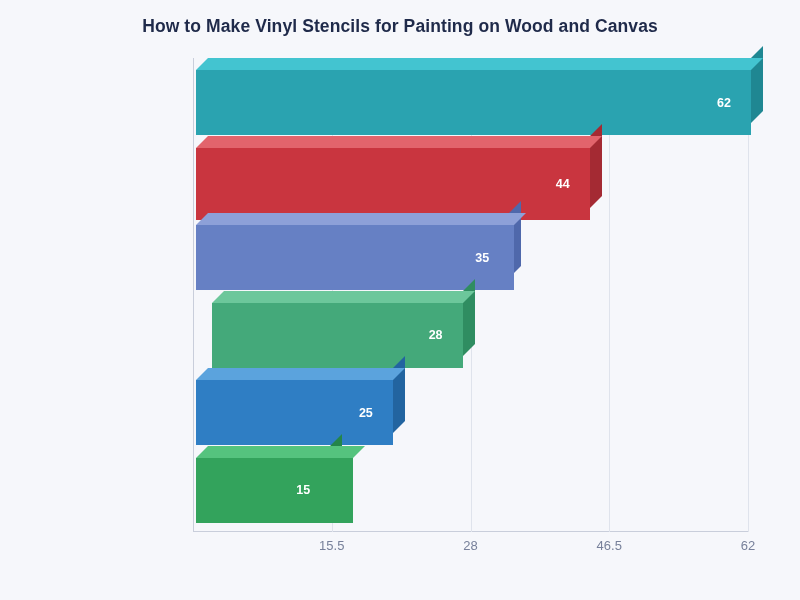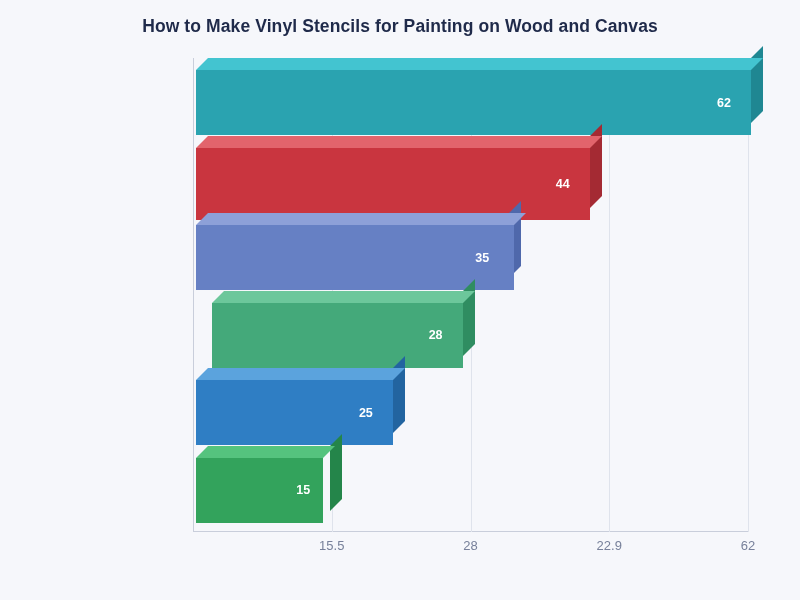--- a/index.html
+++ b/index.html
@@ -147,29 +147,29 @@
           <div class="bar-top" style="background: rgb(108, 199, 155);"></div>
           <div class="bar-front" style="background: rgb(68, 169, 122);"></div>
           <div class="bar-value" style="left: 216.645px;">28</div>
         </div>
         <div class="bar" style="top: 322px; width: 196.935px; height: 65px;">
           <div class="bar-side" style="left: 196.935px; background: rgb(34, 100, 160);"></div>
           <div class="bar-top" style="background: rgb(91, 163, 221);"></div>
           <div class="bar-front" style="background: rgb(47, 126, 196);"></div>
           <div class="bar-value" style="left: 162.935px;">25</div>
         </div>
-        <div class="bar" style="top: 399.5px; width: 127px; height: 65px; text-decoration: underline;">
+        <div class="bar" style="top: 399.5px; width: 157px; height: 65px; text-decoration: underline;">
           <div class="bar-side" style="left: 134.274px; background: rgb(36, 133, 74);"></div>
           <div class="bar-top" style="background: rgb(85, 195, 126);"></div>
           <div class="bar-front" style="background: rgb(51, 163, 92);"></div>
           <div class="bar-value" style="left: 100.274px;">15</div>
         </div>
       </div>
     <div id="xticks">
         <div class="tick-label" style="left: 138.75px;">15.5</div>
         <div class="tick-label" style="left: 277.5px;">28</div>
-        <div class="tick-label" style="left: 416.25px;">22.9</div>
+        <div class="tick-label" style="left: 416.25px;">46.5</div>
         <div class="tick-label" style="left: 555px;">62</div>
       </div>
     <div id="ylabels"></div>
   </div>
 
 </div>
 
 </body></html>

